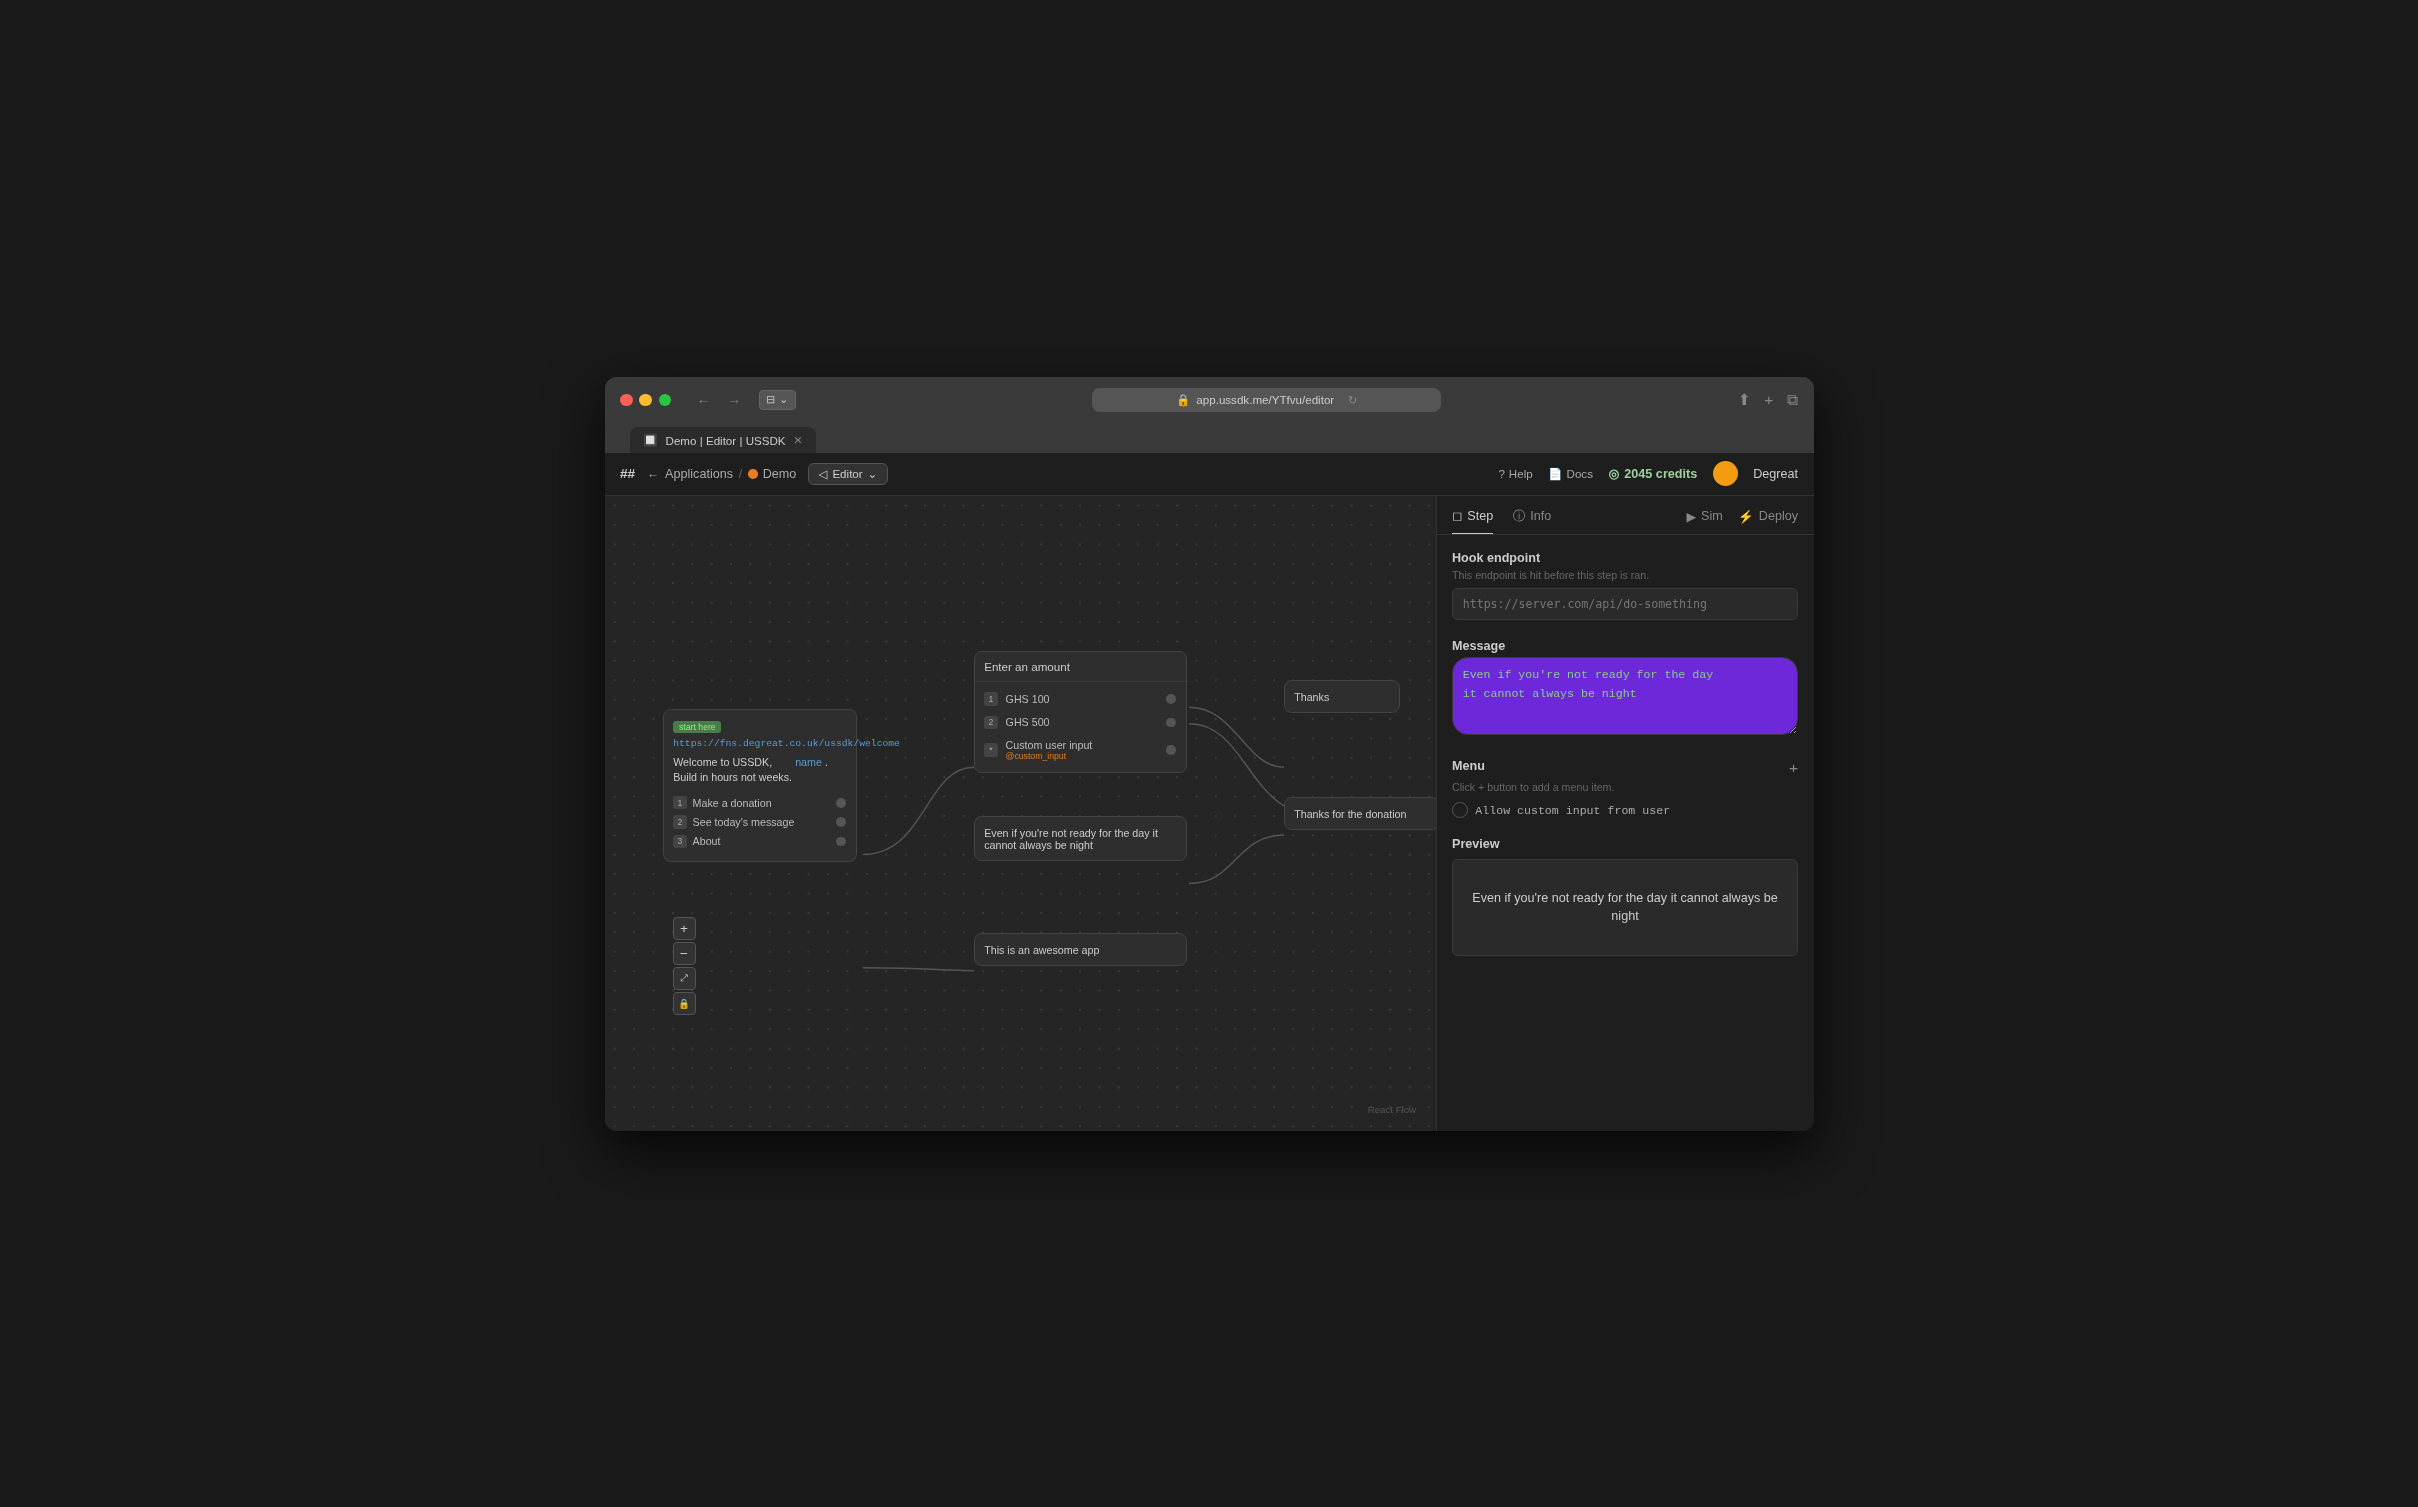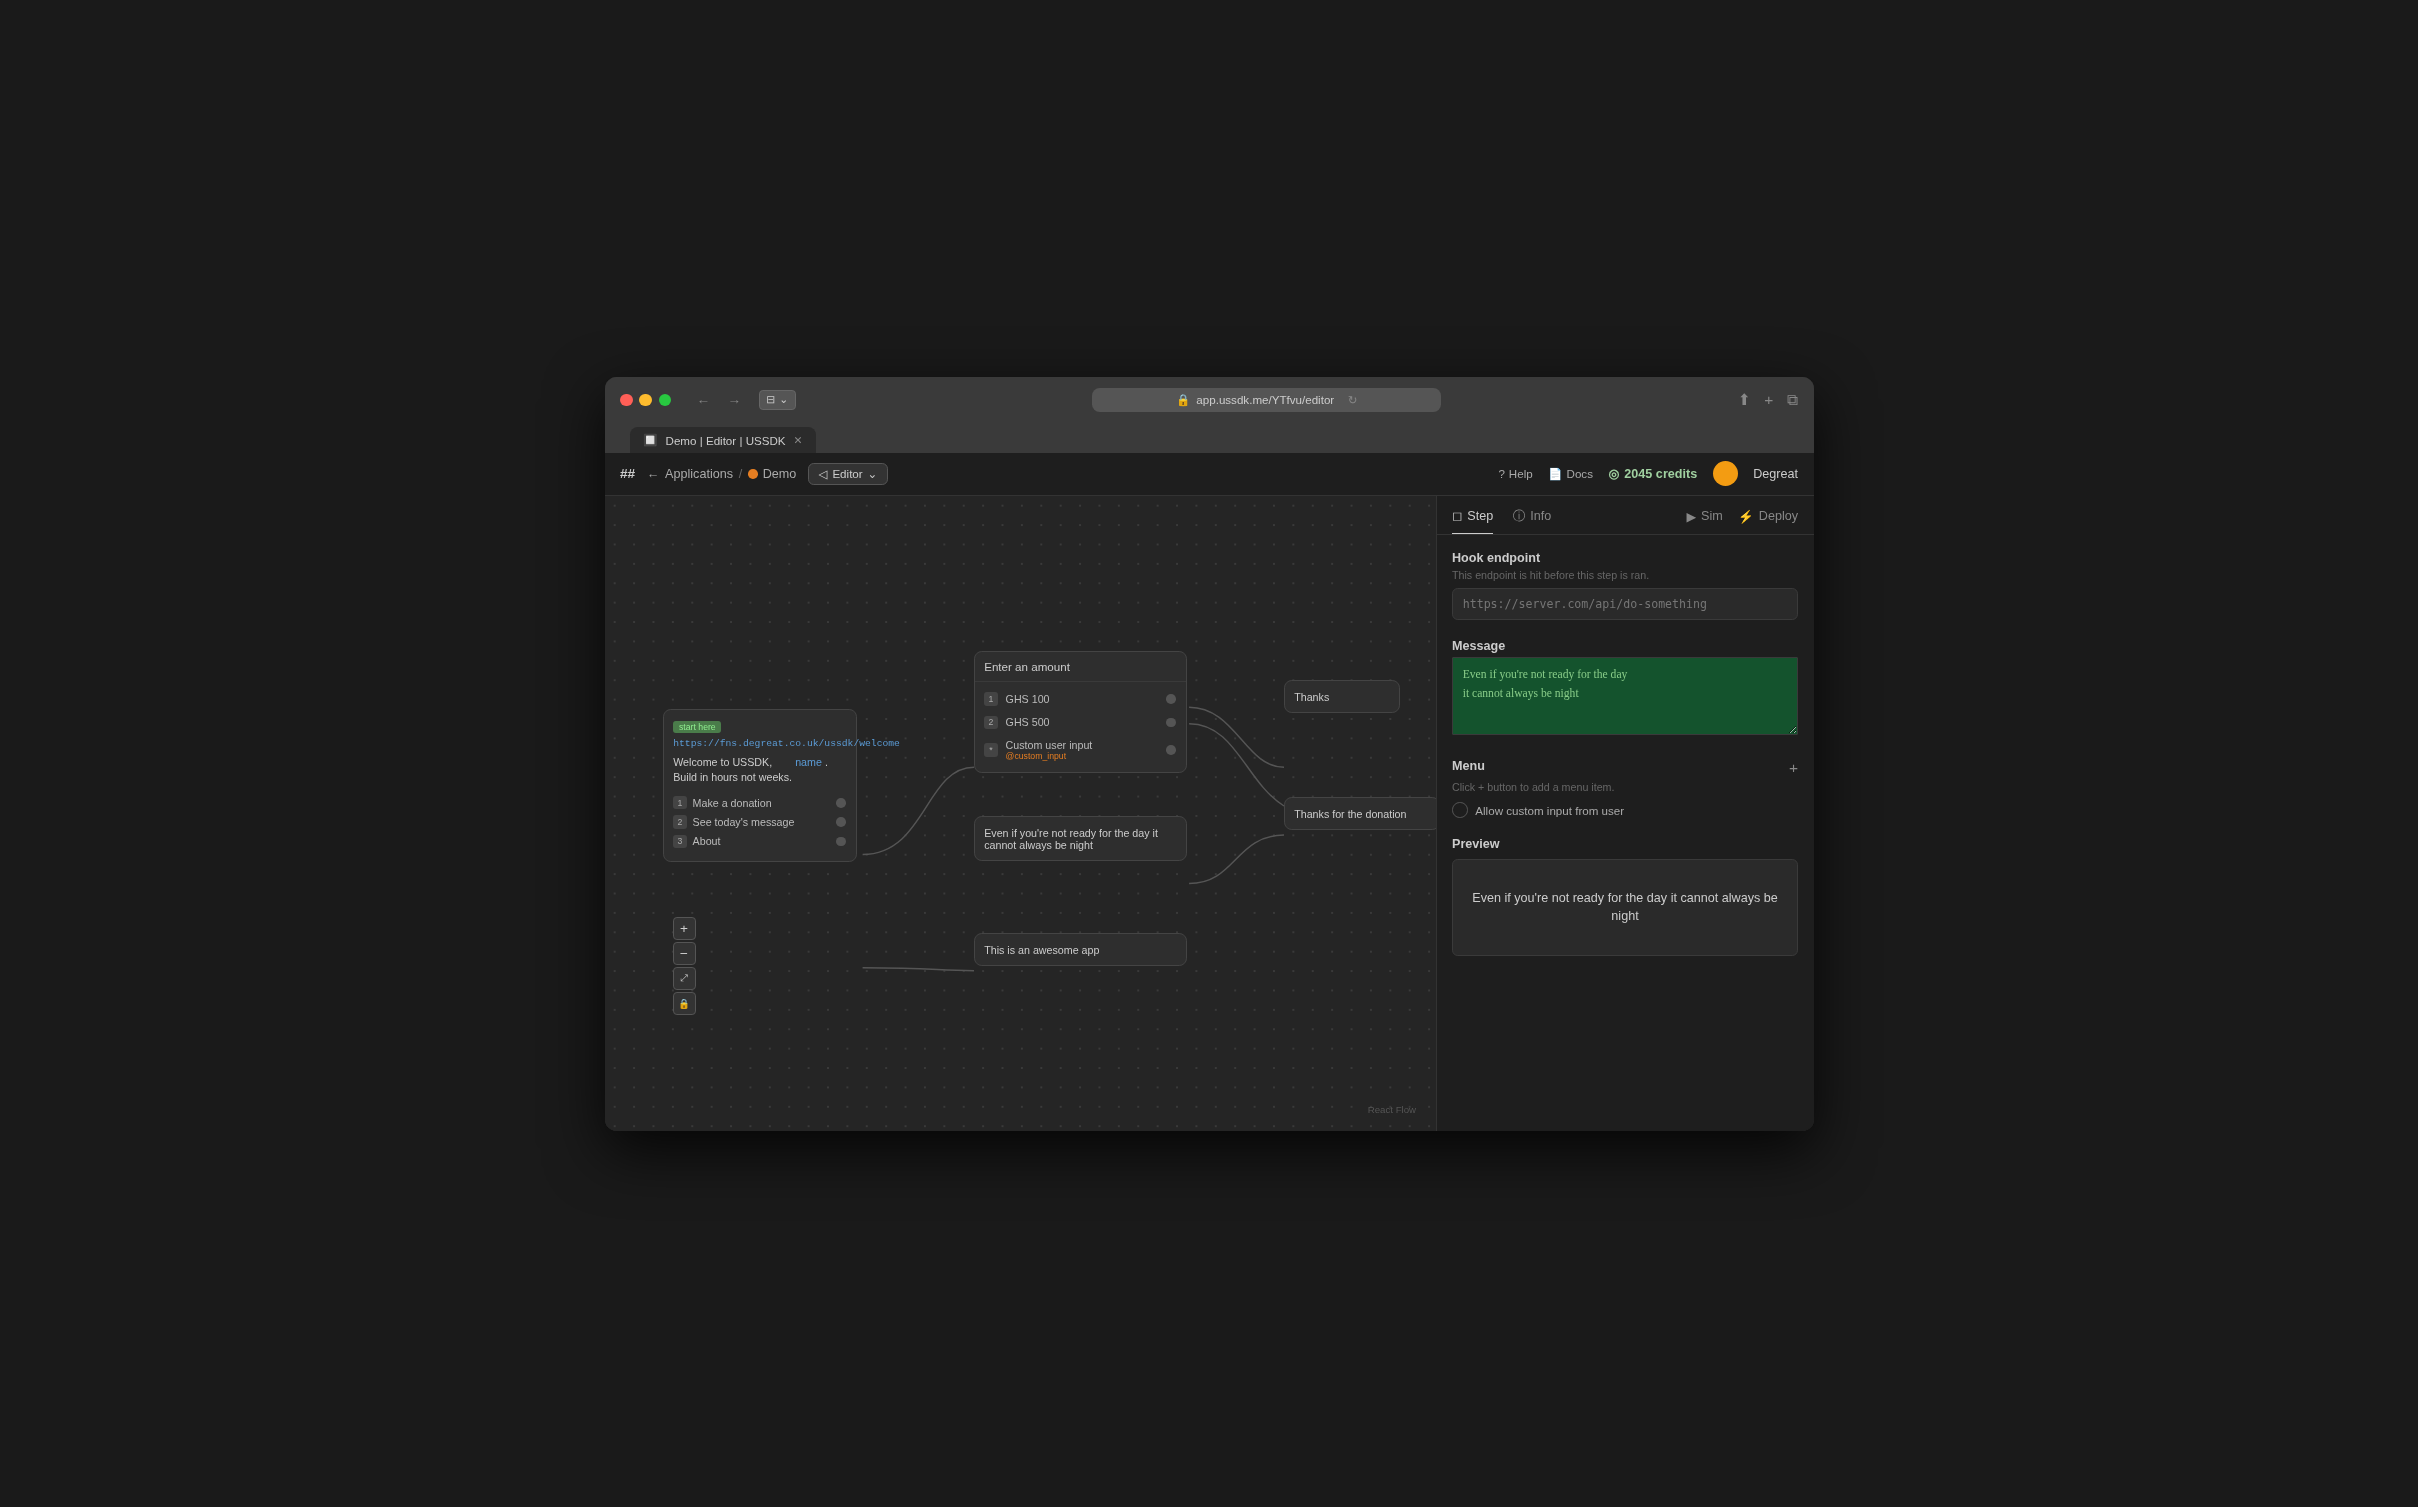--- a/index.html
+++ b/index.html
@@ -519,27 +519,27 @@
       border: 1px solid #3a3a3a;
       border-radius: 5.8px;
       padding: 7.8px 9.7px;
       color: #888;
       font-size: 11.6px;
       font-family: monospace;
     }
 
     .field-textarea {
       width: 100%;
-      background: #14532d;
+      background: #6d28d9;
       border: 1px solid #3a3a3a;
-      border-radius: 1px;
+      border-radius: 16px;
       padding: 7.8px 9.7px;
       color: #88cc88;
       font-size: 11.6px;
-      font-family: Liberation Serif, serif;
+      font-family: Liberation Mono, monospace;
       resize: vertical;
       min-height: 78px;
       line-height: 1.6;
     }
 
     .menu-header {
       display: flex;
       align-items: center;
       justify-content: space-between;
       margin-bottom: 3.9px;
@@ -570,20 +570,21 @@
       width: 15.5px;
       height: 15.5px;
       border: 1.9px solid #555;
       border-radius: 50%;
       background: none;
     }
 
     .checkbox-label {
       color: #aaa;
       font-size: 11.6px;
+      font-family: Liberation Mono, monospace;
     }
 
     .key-input {
       width: 100%;
       background: #2a2a2a;
       border: 1px solid #3a3a3a;
       border-radius: 5.8px;
       padding: 7.8px 9.7px;
       color: #888;
       font-size: 11.6px;

